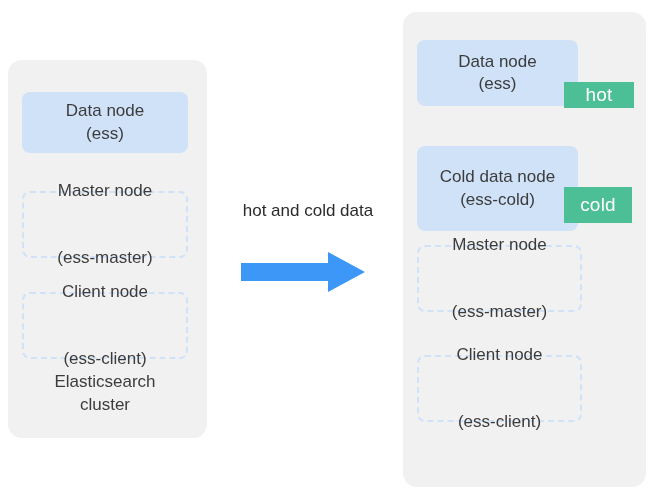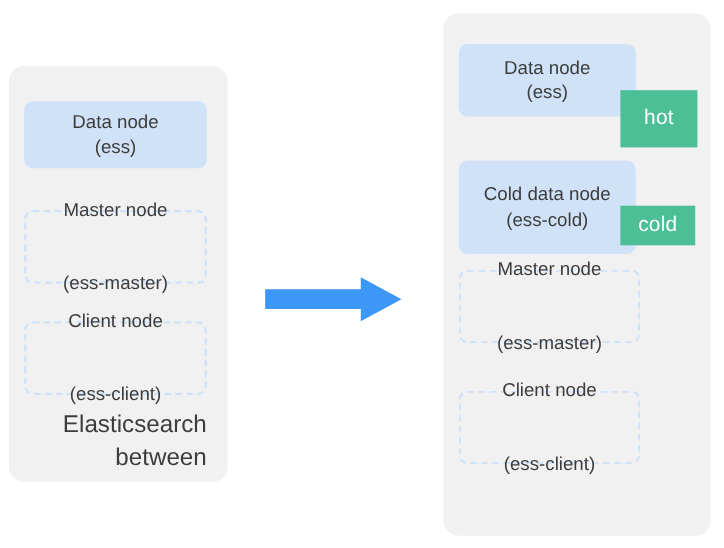--- a/index.html
+++ b/index.html
@@ -81,28 +81,28 @@
   .tier-badge {
     position: absolute;
     display: flex;
     align-items: center;
     justify-content: center;
     background: #4dbf96;
     color: #ffffff;
     font-size: 19px;
     letter-spacing: 0.2px;
   }
-  #badge-hot  { left: 564px; top: 82px;  width: 70px; height: 52px; }
+  #badge-hot  { left: 564px; top: 82px;  width: 70px; height: 26px; }
   #badge-cold { left: 564px; top: 187px; width: 68px; height: 36px; }
 
   
   .cluster-caption {
     position: absolute;
-    text-align: right;
-    font-size: 22px;
+    text-align: center;
+    font-size: 17px;
     line-height: 1.35;
     color: #3c3c3c;
   }
   #caption-left  { left: 22px;  top: 371px; width: 166px; }
   #caption-right { left: 417px; top: 447px; width: 215px; }
 
   
   #transition-label {
     position: absolute;
     left: 222px;
@@ -138,24 +138,25 @@
     <span class="node-line">(ess-master)</span>
   </div>
 
   <div class="node-box dashed" id="node-left-client">
     <span class="node-line">Client node</span>
     <span class="node-line">(ess-client)</span>
   </div>
 
   <div class="cluster-caption" id="caption-left">
     <span class="node-line">Elasticsearch</span>
-    <span class="node-line">between</span>
+    <span class="node-line">cluster</span>
   </div>
 
   <div id="transition-label">
+    <span class="node-line">hot and cold data</span>
   </div>
 
   <svg id="transition-arrow" viewBox="0 0 124 40" preserveAspectRatio="none">
     <polygon points="0,11 87,11 87,0 124,20 87,40 87,29 0,29" fill="#3d97f7"></polygon>
   </svg>
 
   <div class="cluster-panel" id="cluster-right"></div>
 
   <div class="node-box solid" id="node-right-data">
     <span class="node-line">Data node</span>

